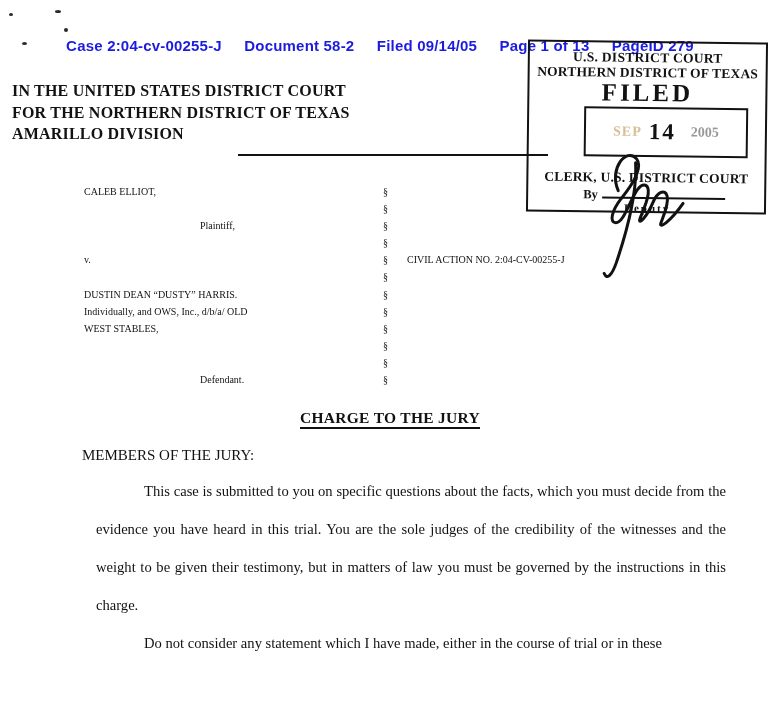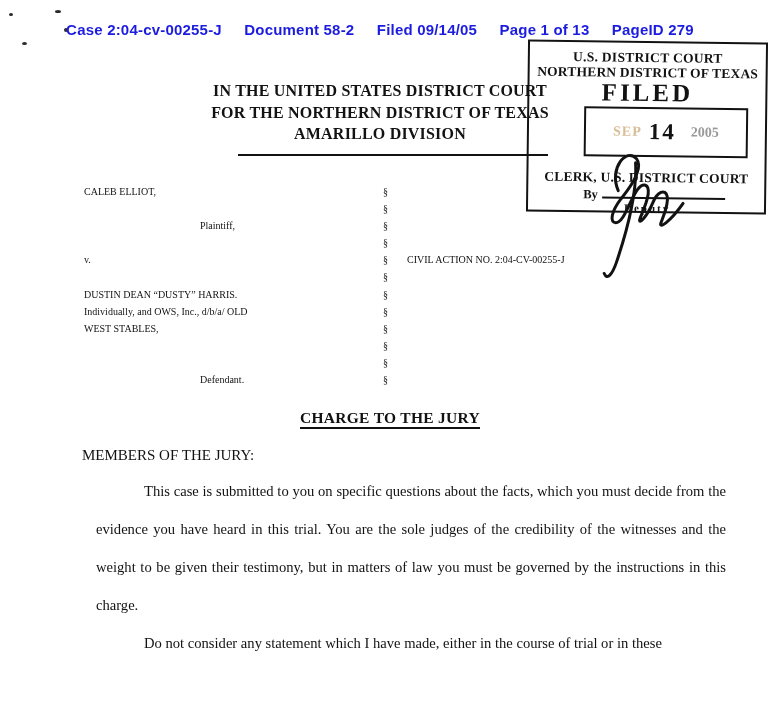--- a/index.html
+++ b/index.html
@@ -21,26 +21,26 @@
 
   
   .ecf-header{
     position:absolute;top:21px;left:0;width:760px;
     text-align:center;
     font-family:"Liberation Sans", sans-serif;
     font-size:15px;font-weight:bold;
     color:var(--header-blue);
     letter-spacing:.2px;
   }
-  .ecf-header span{display:inline-block;margin:0 9px;}
+  .ecf-header span{display:inline-block;margin:16px 9px;}
 
   
   .court-heading{
-    position:absolute;top:80px;left:0;width:760px;
-    text-align:center;font-weight:bold;font-size:16px;line-height:21.5px;
+    position:absolute;top:80px;left:12px;width:760px;
+    text-align:left;font-weight:bold;font-size:16px;line-height:21.5px;
     letter-spacing:.2px;
   }
   .heading-rule{
     position:absolute;left:238px;top:154px;width:310px;height:2px;
     background:var(--ink);
   }
 
   
   .caption{position:absolute;left:84px;top:183px;width:640px;font-size:10px;}
   .cap-row{display:flex;height:17.1px;line-height:17.1px;}

